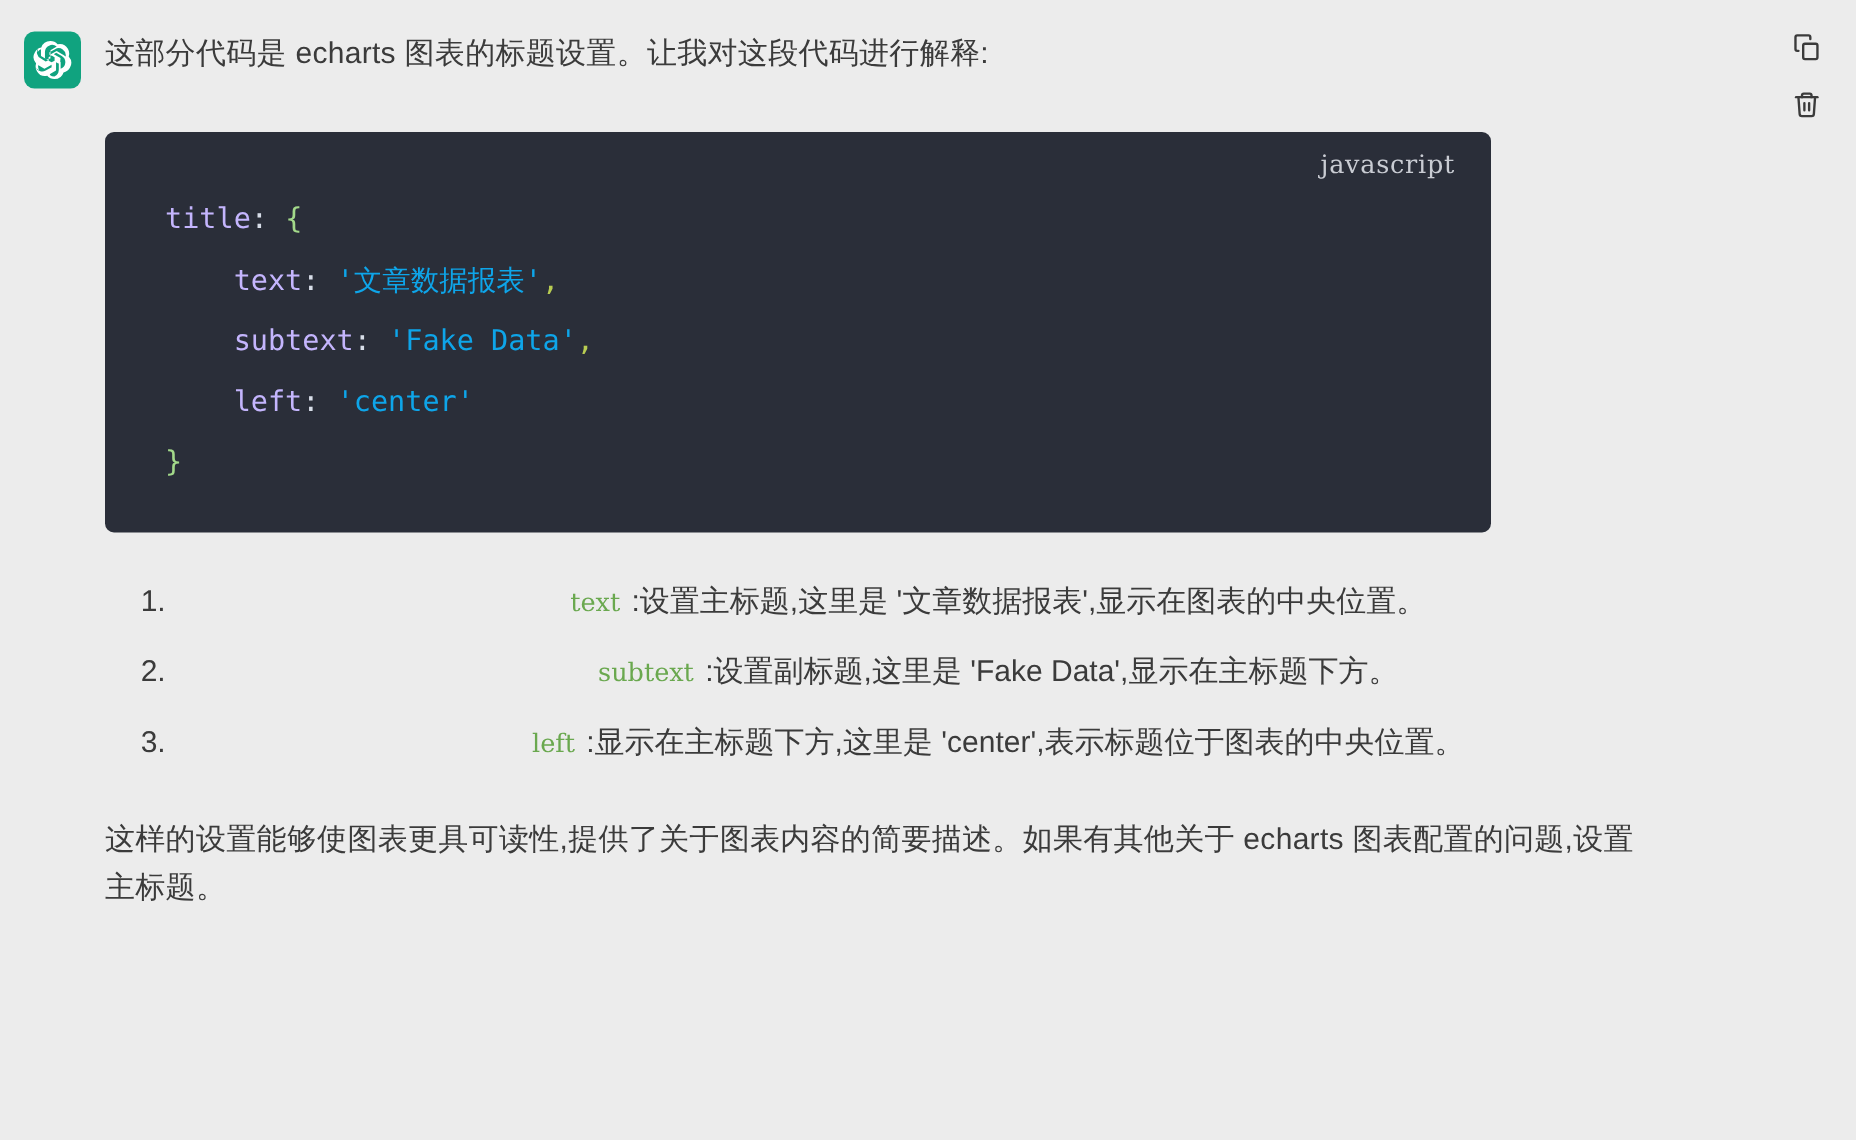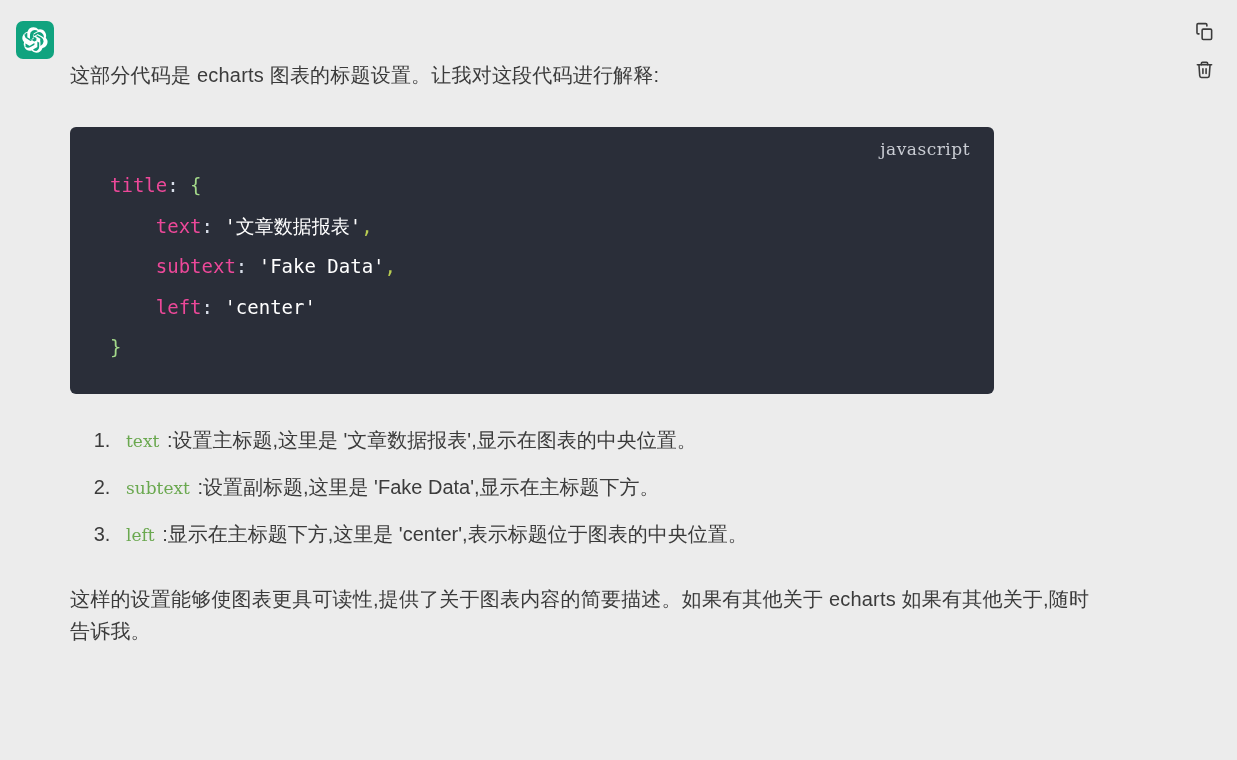--- a/index.html
+++ b/index.html
@@ -44,21 +44,20 @@
     align-items: center;
     justify-content: center;
   }
   .avatar svg { display: block; }
 
   
   .content-col {
     flex: 1 1 auto;
     min-width: 0;
     padding-right: 32px;
-    margin-top: 39px;
   }
 
   .para {
     font-size: 20px;
     line-height: 32px;
     color: #3b3b3b;
     margin: 0;
     letter-spacing: 0.2px;
   }
 
@@ -88,22 +87,22 @@
     letter-spacing: 0.5px;
   }
   .code-body {
     font-family: "DejaVu Sans Mono", "Liberation Mono", monospace;
     font-size: 19px;
     line-height: 40.5px;
     padding: 24px 0 0 40px;
     white-space: pre;
     color: #d8dee9;
   }
-  .tok-key   { color: #ec4899; }
-  .tok-str   { color: #ffffff; }
+  .tok-key   { color: #c4b5fd; }
+  .tok-str   { color: #0ea5e9; }
   .tok-punct { color: #b8cc52; }
   .tok-plain { color: #d8dee9; }
   .tok-brace { color: #a3d98a; }
 
   
   .explain-para {
     margin: 42px 0 0 0;
   }
 
   
@@ -111,20 +110,21 @@
     margin: 30px 0 0 0;
     padding: 0 0 0 46px;
     list-style: decimal;
     font-size: 20px;
     color: #3b3b3b;
   }
   ol.points li {
     line-height: 32px;
     margin: 0 0 14px 0;
     padding-left: 8px;
+    text-align: center;
   }
   ol.points li::marker {
     color: #3b3b3b;
   }
   .inline-code {
     font-family: "DejaVu Serif", "Liberation Mono", monospace;
     font-size: 17px;
     color: #6aa84f;
     padding: 0 2px;
   }
@@ -180,21 +180,21 @@
         <div class="code-body"><div><span class="tok-key">title</span><span class="tok-plain">: </span><span class="tok-brace">{</span></div><div><span>    </span><span class="tok-key">text</span><span class="tok-plain">: </span><span class="tok-str">'文章数据报表'</span><span class="tok-punct">,</span></div><div><span>    </span><span class="tok-key">subtext</span><span class="tok-plain">: </span><span class="tok-str">'Fake Data'</span><span class="tok-punct">,</span></div><div><span>    </span><span class="tok-key">left</span><span class="tok-plain">: </span><span class="tok-str">'center'</span></div><div><span class="tok-brace">}</span></div></div>
       </div>
 
 
       <ol class="points">
           <li><span class="inline-code">text</span> <span>:设置主标题,这里是 '文章数据报表',显示在图表的中央位置。</span></li>
           <li><span class="inline-code">subtext</span> <span>:设置副标题,这里是 'Fake Data',显示在主标题下方。</span></li>
           <li><span class="inline-code">left</span> <span>:显示在主标题下方,这里是 'center',表示标题位于图表的中央位置。</span></li>
         </ol>
 
-      <p class="para closing-para">这样的设置能够使图表更具可读性,提供了关于图表内容的简要描述。如果有其他关于 echarts 如果有其他关于,随时告诉我。</p>
+      <p class="para closing-para">这样的设置能够使图表更具可读性,提供了关于图表内容的简要描述。如果有其他关于 echarts 图表配置的问题,设置主标题。</p>
 
     </div>
   </div>
 
   <div class="actions">
     <div class="action-btn">
       <span>
         <svg width="19" height="19" viewBox="0 0 24 24" fill="none" stroke="#3b3b3b" stroke-width="2" stroke-linecap="round" stroke-linejoin="round">
           <rect x="9" y="9" width="12" height="13" rx="1.5"></rect>
           <path d="M5 15H4a1.5 1.5 0 0 1-1.5-1.5V3.5A1.5 1.5 0 0 1 4 2h9.5A1.5 1.5 0 0 1 15 3.5V5"></path>

